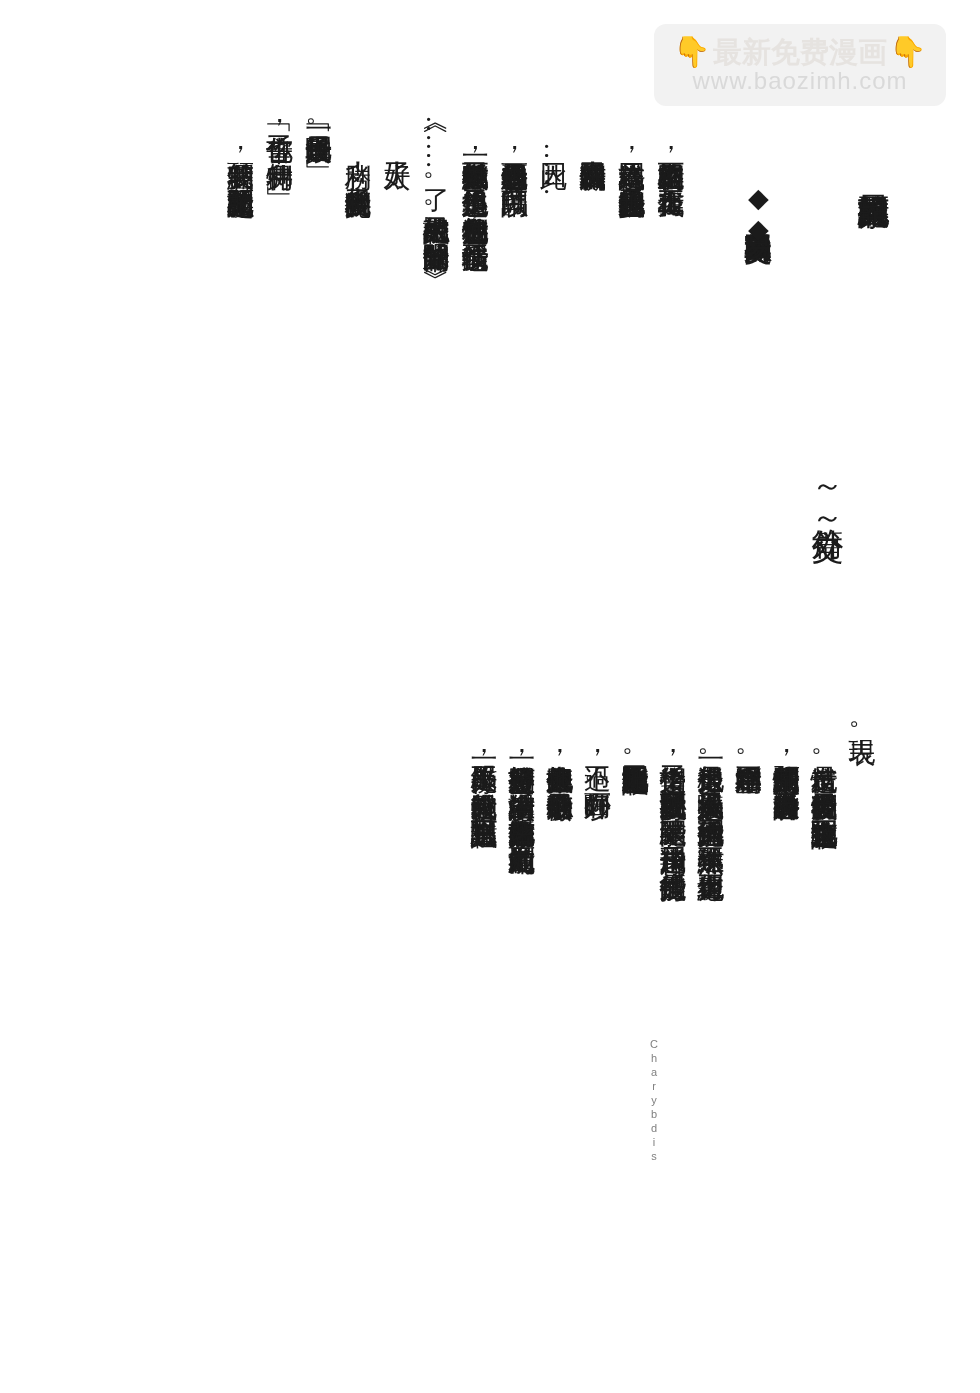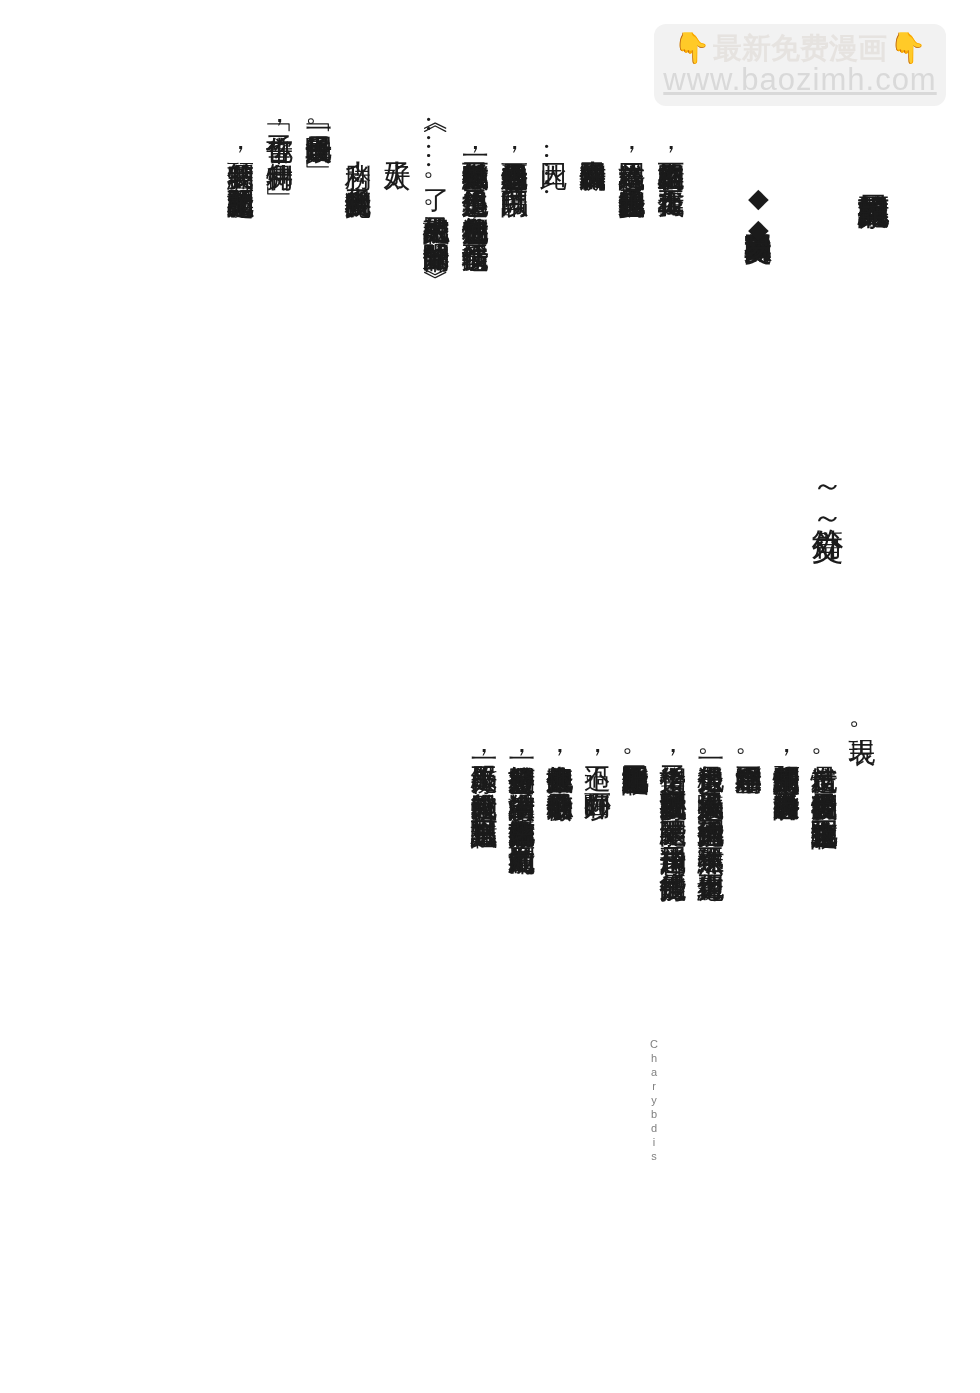--- a/index.html
+++ b/index.html
@@ -11,21 +11,21 @@
 
   
   .watermark {
     position:absolute; top:24px; left:654px; width:292px; height:82px;
     background:#f2f2f2; border-radius:12px;
     display:flex; flex-direction:column; align-items:center; justify-content:center;
     font-family:"Liberation Sans","DejaVu Sans",sans-serif;
   }
   .wm-line1 { display:flex; align-items:center; gap:2px; font-size:29px; font-weight:bold; color:#e6e3e0; line-height:1.05; }
   .wm-emoji { font-size:30px; color:#f6c445; line-height:1; }
-  .wm-line2 { font-size:31px; color:#d9d9d9; line-height:1.05; margin-top:1px; letter-spacing:1px;text-decoration:underline; }
+  .wm-line2 { font-size:24px; color:#d9d9d9; line-height:1.05; margin-top:1px; letter-spacing:1px; }
 
   
   .vtext { writing-mode:vertical-rl; text-orientation:mixed; }
 
   .title {
     position:absolute; top:170px; right:88px; height:420px;
     font-size:32px; font-weight:normal; margin:0; line-height:1.15;
   }
   .subtitle {
     position:absolute; top:472px; right:134px;

